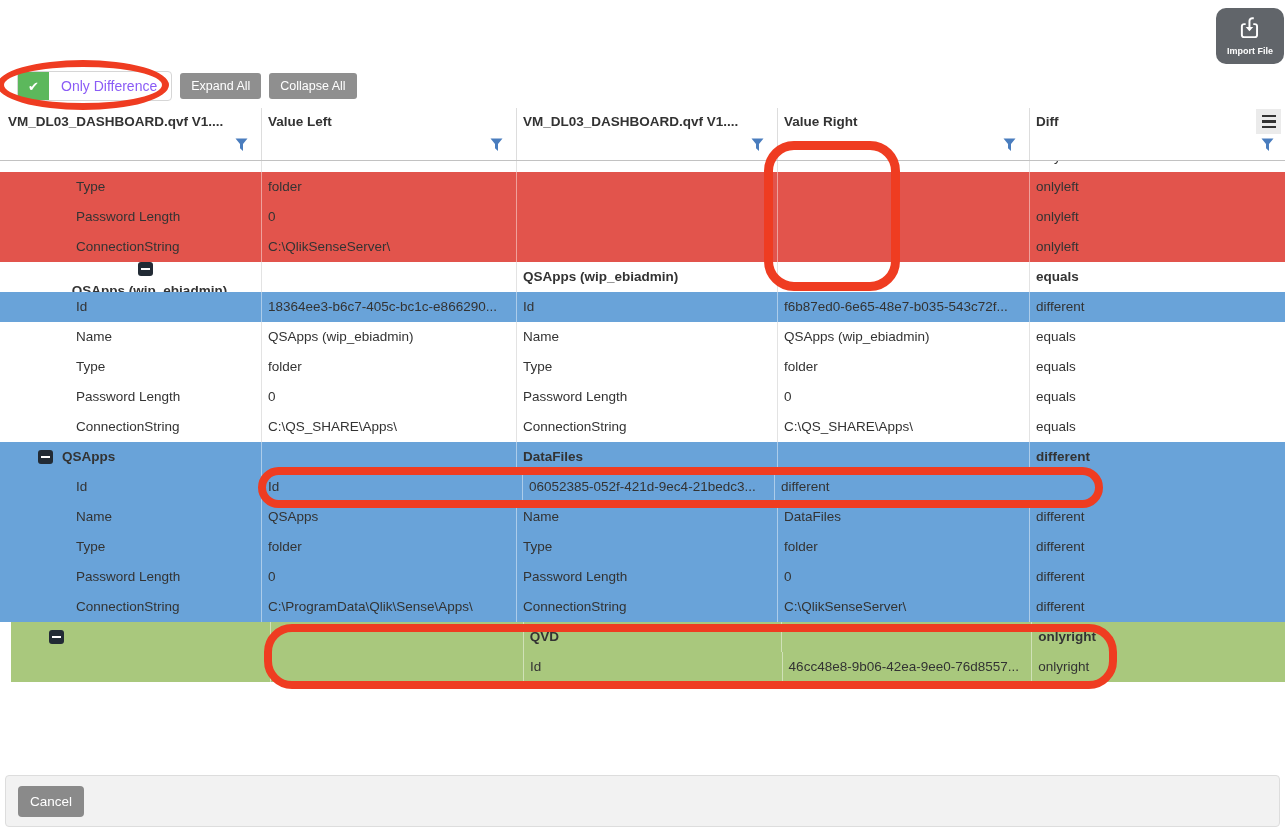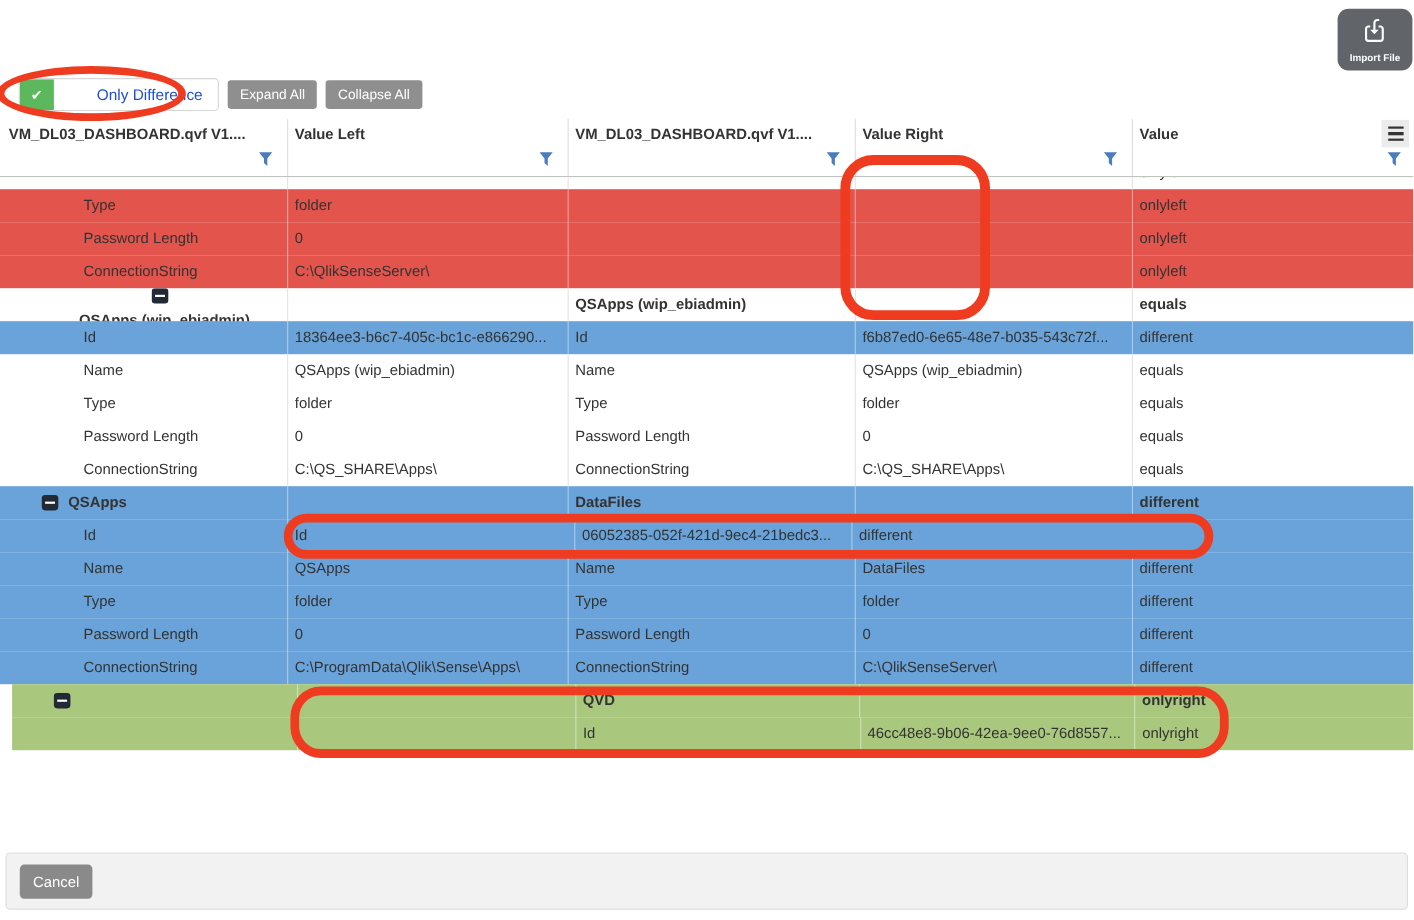--- a/index.html
+++ b/index.html
@@ -23,21 +23,21 @@
   
   .toolbar { position:absolute; top:71px; left:17px; display:flex; align-items:center; gap:8px; }
   .toggle {
     display:flex; align-items:stretch; height:30px; background:#fff;
     border:1px solid #d6d6d6; border-radius:4px; overflow:hidden; cursor:pointer;
   }
   .toggle .check {
     width:31px; background:#5CB85C; color:#fff; display:flex;
     align-items:center; justify-content:center; font-size:13px;
   }
-  .toggle .txt { padding:0 14px 0 12px; display:flex; align-items:center; font-size:14px; color:#1d4ed8;margin-left:27px; }
+  .toggle .txt { padding:0 14px 0 12px; display:flex; align-items:center; font-size:14px; color:#8b5cf6; }
   .tb-btn {
     height:26px; padding:0 11px; background:#8F8F8F; color:#fff; border:none;
     border-radius:3px; font-size:12.5px; display:flex; align-items:center; cursor:pointer;
     font-family:"Liberation Sans", sans-serif;
   }
 
   
   .table { position:absolute; top:108px; left:0; width:1285px; }
   .hdr-row { display:flex; height:27px; align-items:flex-start; }
   .hdr-cell {
@@ -131,21 +131,21 @@
     <button class="tb-btn">Expand All</button>
     <button class="tb-btn">Collapse All</button>
   </div>
 
   <div class="table">
     <div class="hdr-row">
       <div class="hdr-cell first" style="width:262px"><span>VM_DL03_DASHBOARD.qvf V1....</span></div>
       <div class="hdr-cell" style="width:255px"><span>Value Left</span></div>
       <div class="hdr-cell" style="width:261px"><span>VM_DL03_DASHBOARD.qvf V1....</span></div>
       <div class="hdr-cell" style="width:252px"><span>Value Right</span></div>
-      <div class="hdr-cell last" style="width:255px"><span>Value</span></div>
+      <div class="hdr-cell last" style="width:255px"><span>Diff</span></div>
     </div>
     <div class="filter-row">
       <div class="filter-cell" style="width:262px">
           <span class="funnel"><svg width="13" height="14" viewBox="0 0 13 14">
               <path d="M0.5 0.5 h12 l-4.5 5.5 v7 l-3 -2.8 v-4.2 z" fill="#4A7DBE"></path>
             </svg></span>
         </div>
       <div class="filter-cell" style="width:255px">
           <span class="funnel"><svg width="13" height="14" viewBox="0 0 13 14">
               <path d="M0.5 0.5 h12 l-4.5 5.5 v7 l-3 -2.8 v-4.2 z" fill="#4A7DBE"></path>

